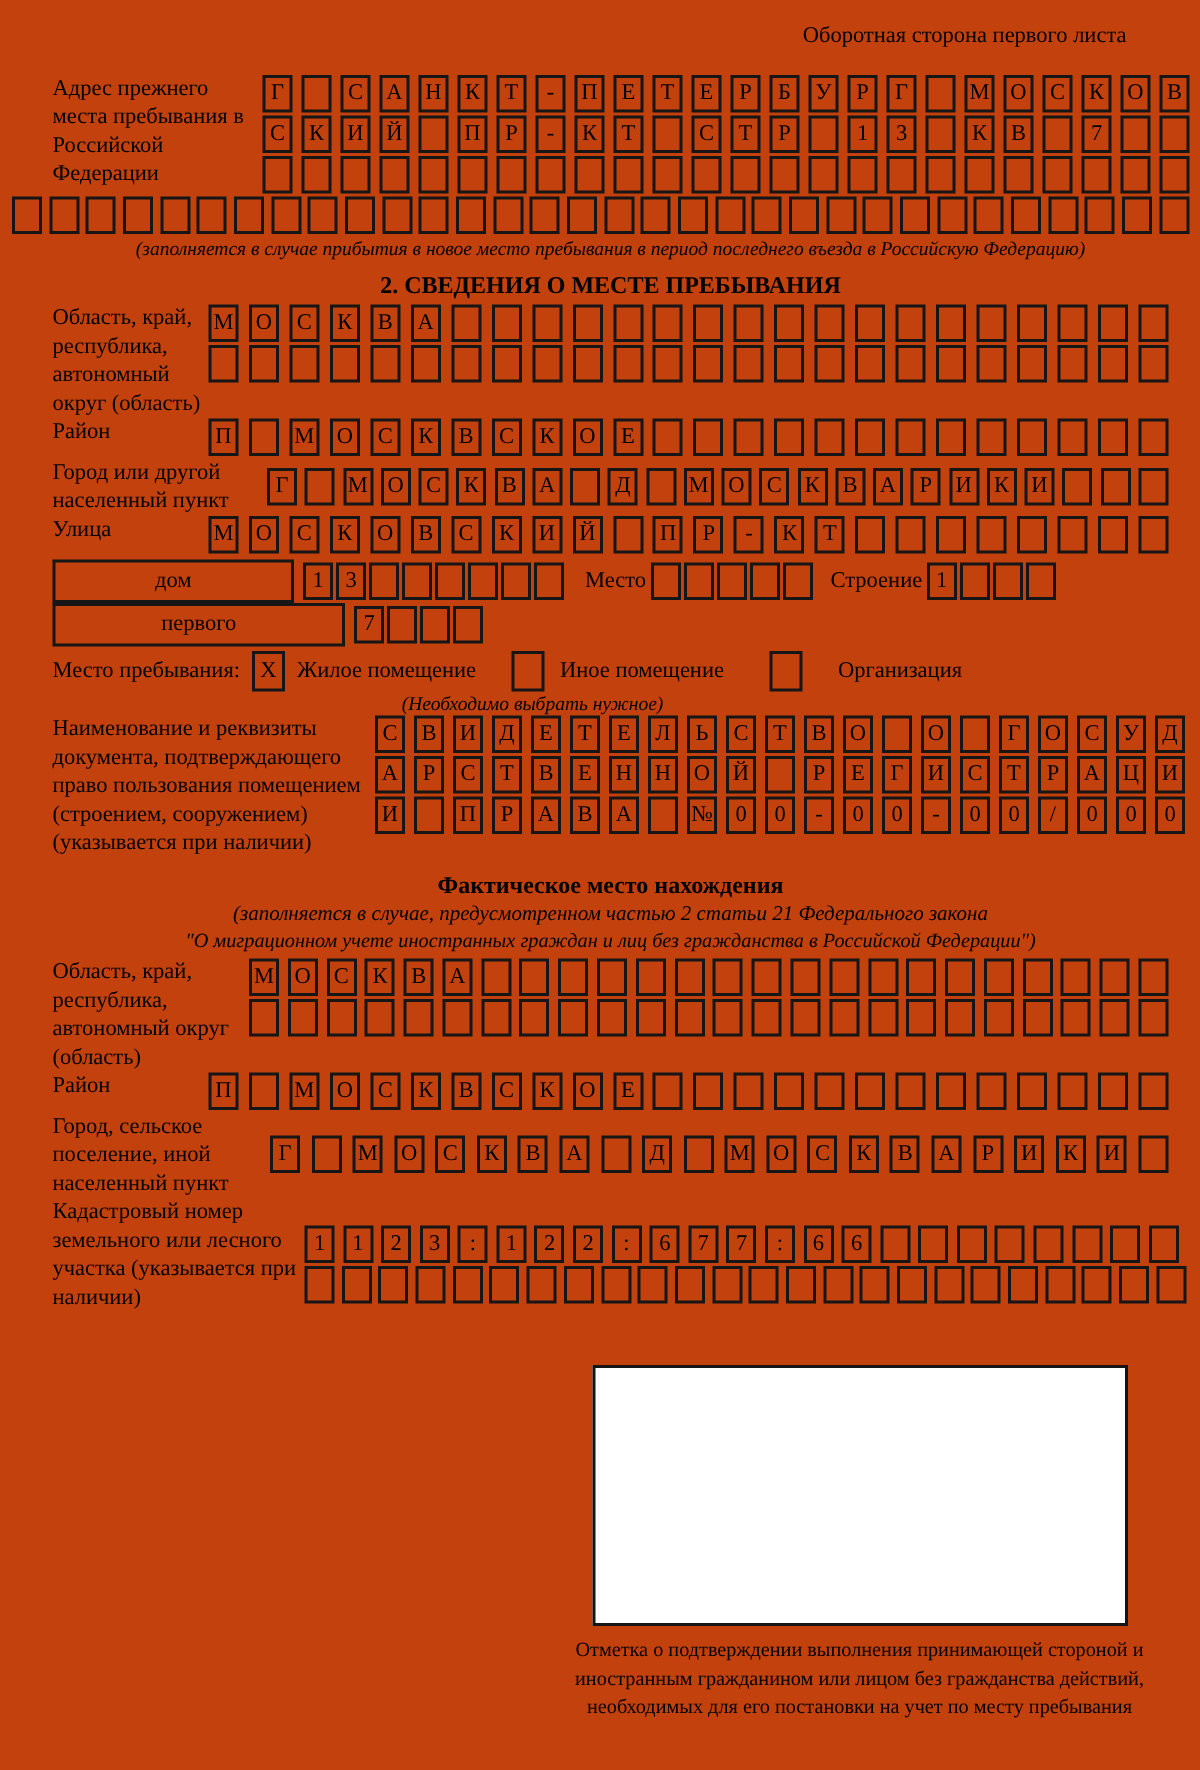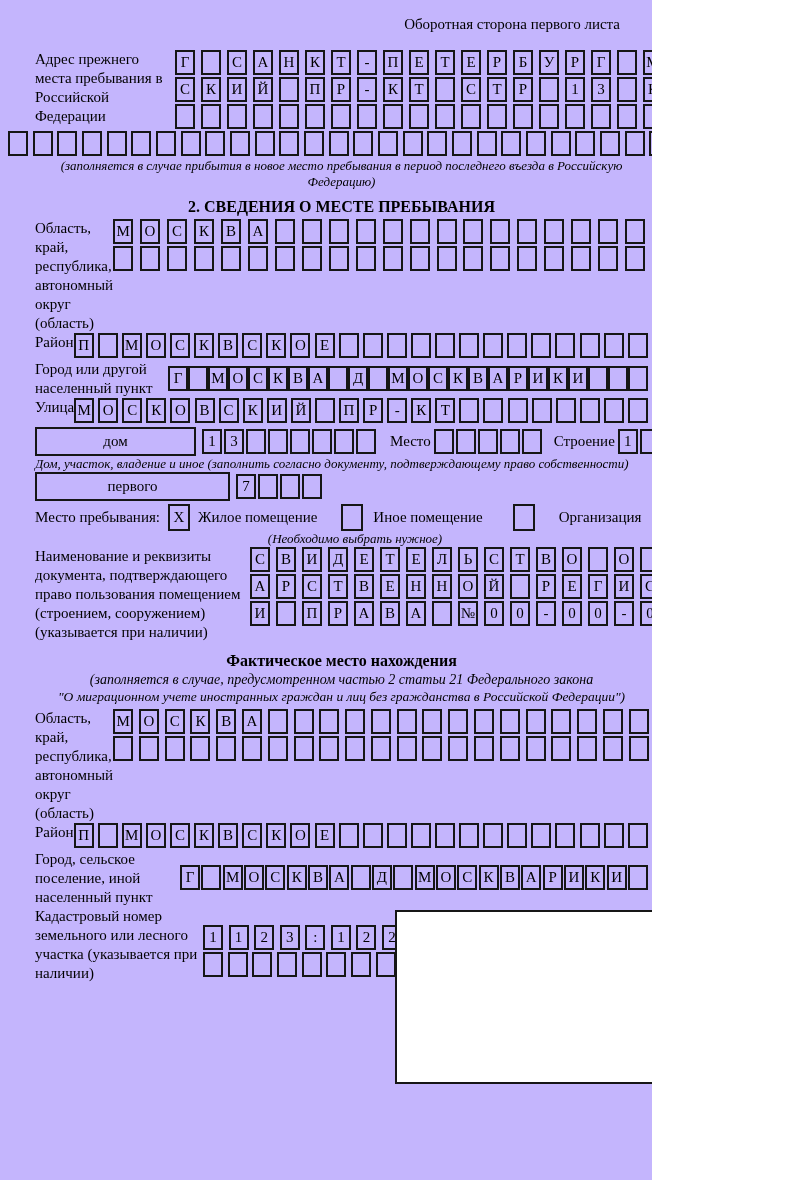--- a/index.html
+++ b/index.html
@@ -1,19 +1,19 @@
 <!DOCTYPE html>
 <html><head>
 <meta charset="utf-8">
 <style>
   html,body { margin:0; padding:0; background:#fff; }
   .page {
-    width:652px; height:1180px; box-sizing:border-box;
-    padding:16px 4px 0 35px;
-    background:#c4b5fd; color:#000;
+    width:800px; height:1180px; box-sizing:border-box;
+    padding:16px 21px 0 35px;
+    background:#c2410c; color:#000;
     font-family:"Liberation Serif","DejaVu Serif",serif;
     position:relative; overflow:hidden;
   }
   .header-note { text-align:right; font-size:15px; line-height:16px; padding-right:28px; }
 
   .line { display:flex; align-items:flex-start; }
   .line.vcenter { align-items:center; }
   .label { font-size:15px; line-height:19px; flex:none; }
   .grow { flex:1 1 auto; }
   .col { margin-left:auto; }
@@ -349,21 +349,20 @@
         <span class="cell"></span>
       </div>
     <div class="label" style="margin-left:10px">Строение</div>
     <div class="cellrow packed" style="margin-left:3px;margin-bottom:0">
         <span class="cell">1</span>
         <span class="cell"></span>
         <span class="cell"></span>
         <span class="cell"></span>
       </div>
   </div>
-  <div class="caption">Дом, участок, владение и иное (заполнить согласно документу, подтверждающему право собственности)</div>
 
   <div class="line vcenter">
     <div class="bigbox" style="width:195px">первого</div>
     <div class="cellrow packed" style="margin-left:6px;margin-bottom:0">
         <span class="cell">7</span>
         <span class="cell"></span>
         <span class="cell"></span>
         <span class="cell"></span>
       </div>
   </div>
@@ -625,14 +624,15 @@
           <span class="cell"></span>
           <span class="cell"></span>
           <span class="cell"></span>
           <span class="cell"></span>
           <span class="cell"></span>
         </div>
     </div>
   </div>
 
   <div class="stamp-box"></div>
+  <div class="stamp-note">Отметка о подтверждении выполнения принимающей стороной и иностранным гражданином или лицом без гражданства действий, необходимых для его постановки на учет по месту пребывания</div>
 
 </div>
 
 </body></html>

